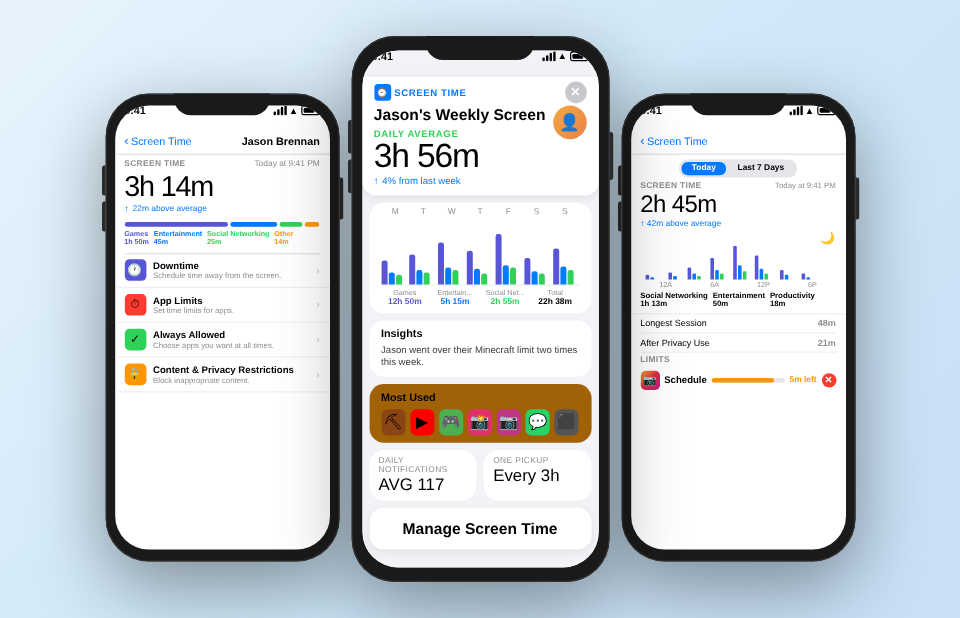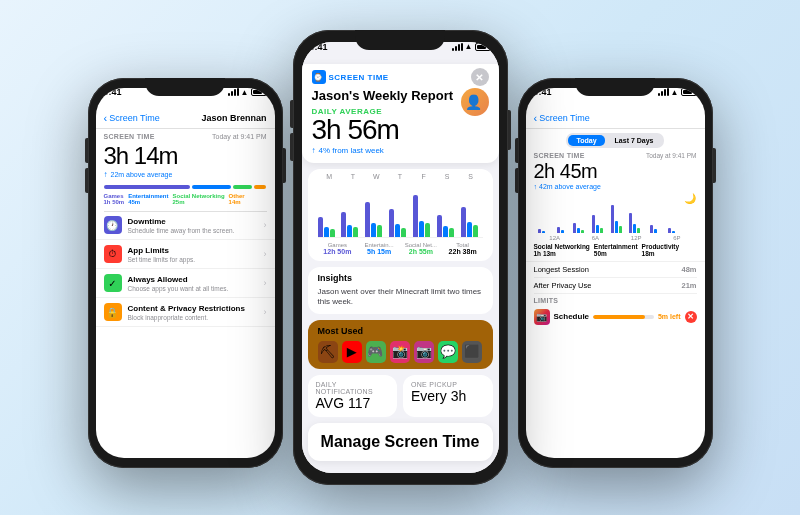--- a/index.html
+++ b/index.html
@@ -500,21 +500,21 @@
       color: #000;
     }
 
     
     .manage-btn {
       background: #fff;
       border-radius: 12px;
       margin: 0 6px 6px;
       padding: 10px;
       text-align: center;
-      font-size: 16px;
+      font-size: 13px;
       font-weight: 600;
       color: #000;
       box-shadow: 0 2px 8px rgba(0,0,0,0.08);
     }
 
     .nav-bar-right {
       display: flex;
       align-items: center;
       padding: 2px 8px 4px;
       border-bottom: 0.5px solid #e0e0e0;
@@ -855,21 +855,21 @@
           <div class="weekly-top">
             <div class="screen-time-logo">
               <div class="logo-icon">⌚</div>
               <span>SCREEN TIME</span>
             </div>
             <div class="more-dots">···</div>
           </div>
 
           <div style="display:flex;justify-content:space-between;align-items:flex-start;">
             <div>
-              <div class="report-title">Jason's Weekly Report</div>
+              <div class="report-title">Jason's Weekly Screen</div>
               <div class="daily-avg-label">Daily Average</div>
               <div class="daily-avg-time">3h 56m</div>
               <div class="daily-change">
                 <span>↑</span>
                 <span>4% from last week</span>
               </div>
             </div>
             <div class="avatar-circle">👤</div>
           </div>
         </div>

